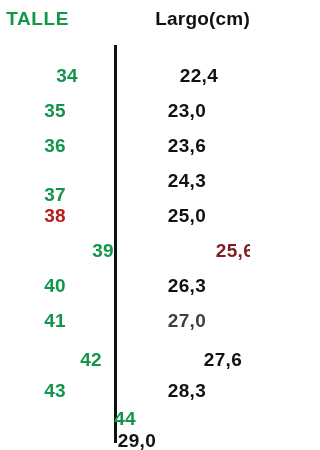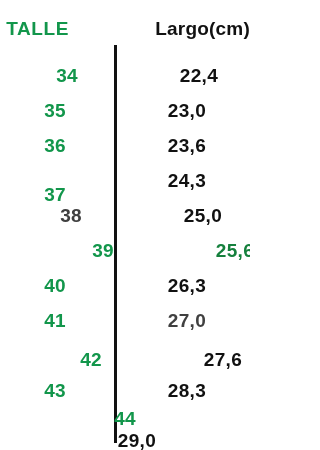--- a/index.html
+++ b/index.html
@@ -74,21 +74,21 @@
   }
 
   
   .chart-header {
     position: absolute;
     left: 0;
     top: 8px;
     width: 250px;
     height: 32px;
     display: flex;
-    align-items: flex-end;
+    align-items: flex-start;
     gap: 36px;
   }
   .header-size {
     width: 110px;
     text-align: center;
     font-weight: bold;
     font-size: 19px;
     letter-spacing: 0.6px;
     color: #12964b;
   }
@@ -132,28 +132,28 @@
         <div class="cell-size" style="color: rgb(18, 150, 75);">36</div>
         <div class="cell-gap"></div>
         <div class="cell-length" style="color: rgb(17, 17, 17);">23,6</div>
       </div>
       <div class="chart-row" style="top: 163px;">
         <div class="cell-size" style="color: rgb(18, 150, 75); margin-top: 28px;">37</div>
         <div class="cell-gap"></div>
         <div class="cell-length" style="color: rgb(17, 17, 17);">24,3</div>
       </div>
       <div class="chart-row" style="top: 198px;">
-        <div class="cell-size" style="color: #404040; margin-left: 16px;">38</div>
+        <div class="cell-size" style="color: #b91c1c;">38</div>
         <div class="cell-gap"></div>
         <div class="cell-length" style="color: rgb(17, 17, 17);">25,0</div>
       </div>
       <div class="chart-row" style="top: 233px; margin-left: 48px;">
         <div class="cell-size" style="color: rgb(18, 150, 75);">39</div>
         <div class="cell-gap"></div>
-        <div class="cell-length" style="color: #15803d;">25,6</div>
+        <div class="cell-length" style="color: #7f1d1d;">25,6</div>
       </div>
       <div class="chart-row" style="top: 268px;">
         <div class="cell-size" style="color: rgb(18, 150, 75);">40</div>
         <div class="cell-gap"></div>
         <div class="cell-length" style="color: rgb(17, 17, 17);">26,3</div>
       </div>
       <div class="chart-row" style="top: 303px;">
         <div class="cell-size" style="color: rgb(18, 150, 75);">41</div>
         <div class="cell-gap"></div>
         <div class="cell-length" style="color: #404040;">27,0</div>

